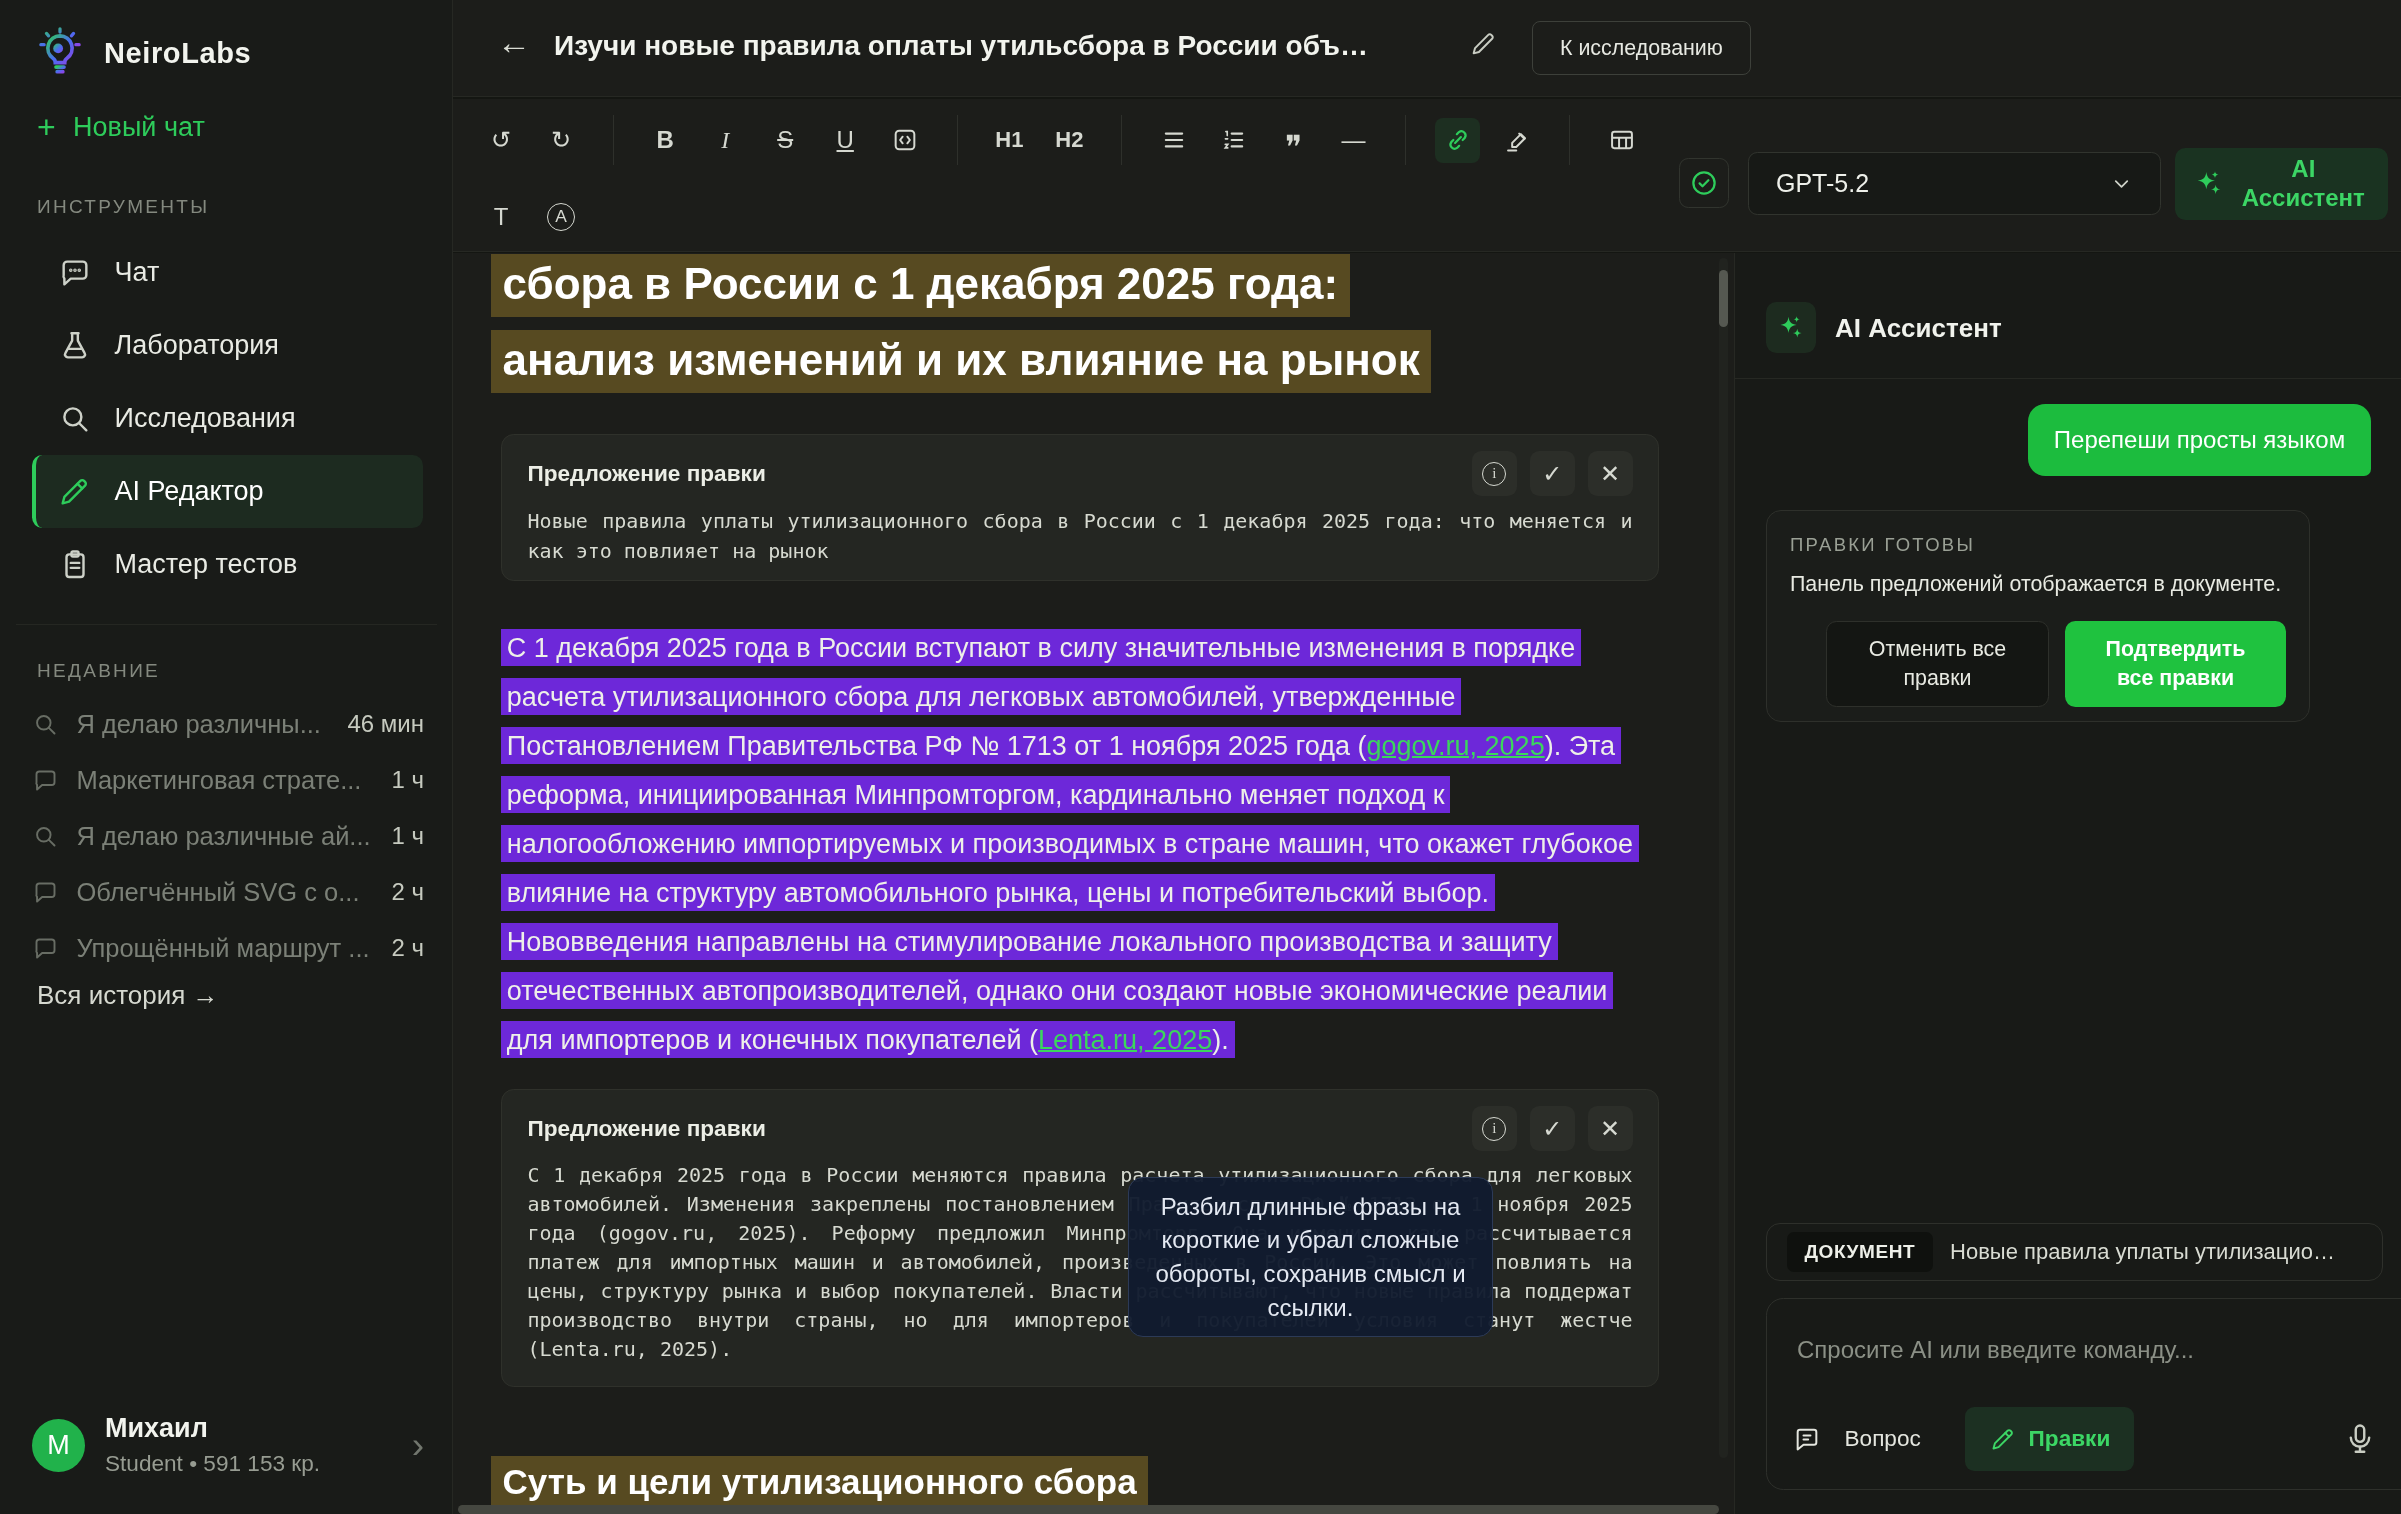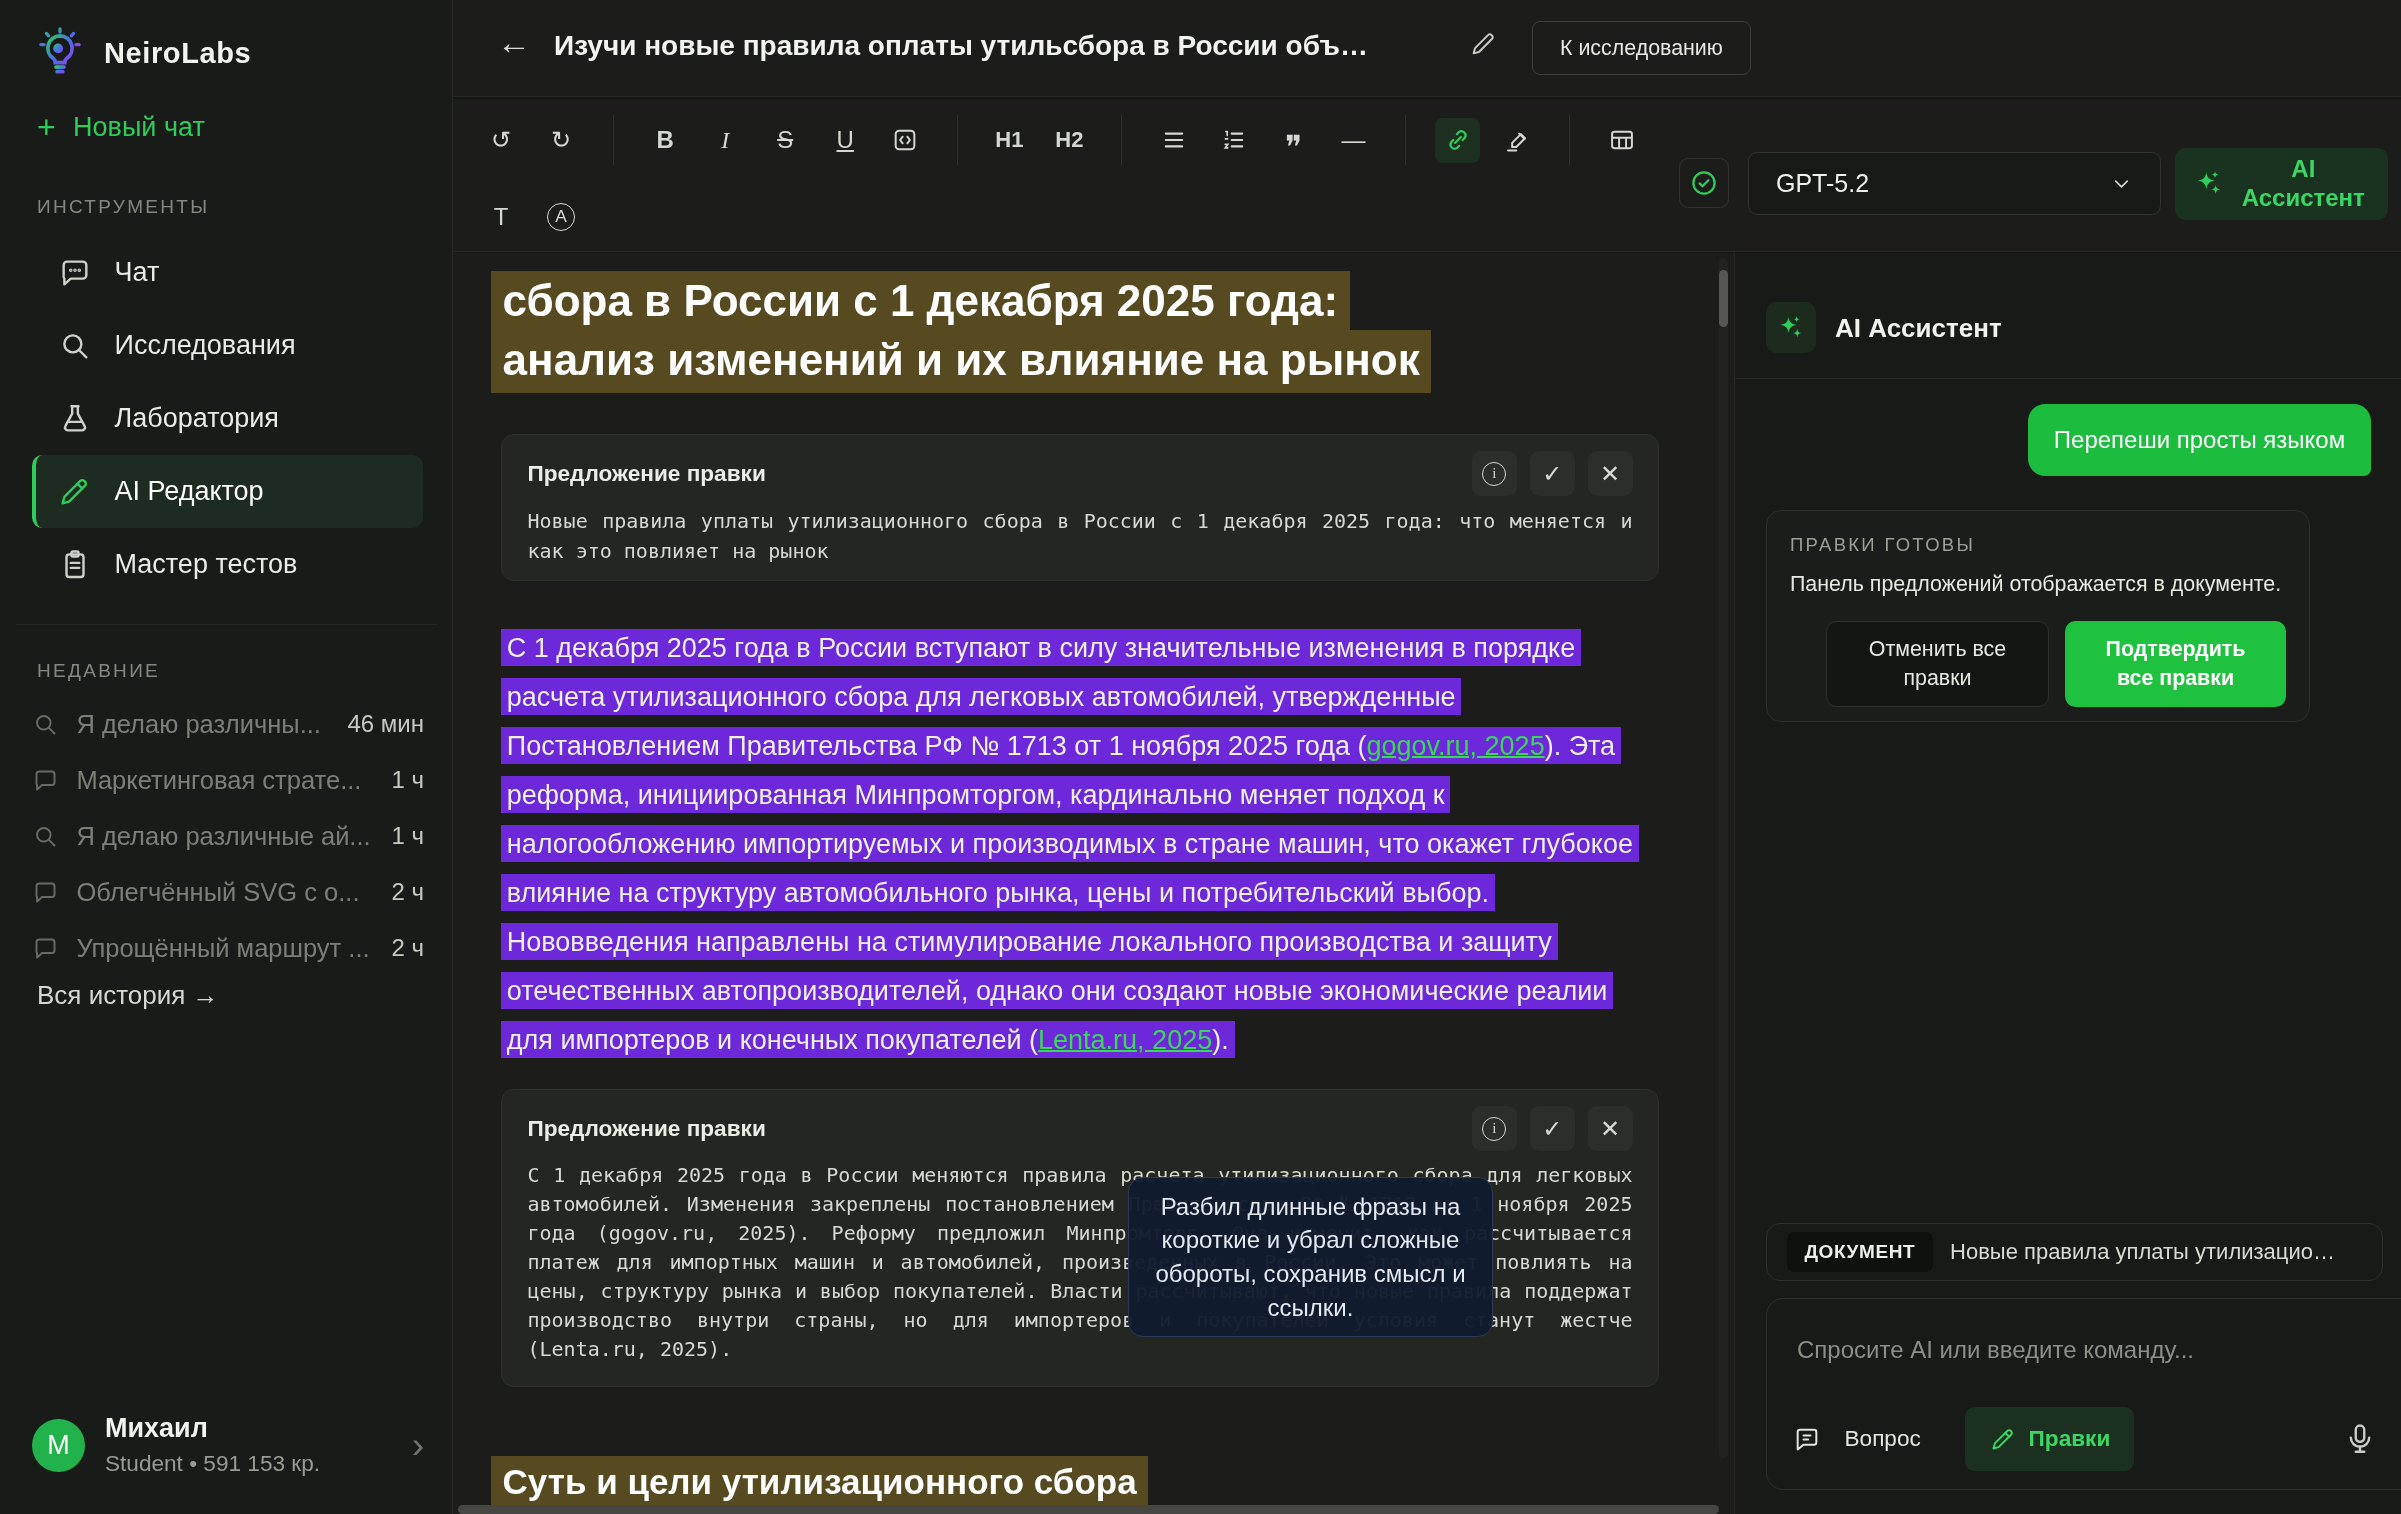--- a/index.html
+++ b/index.html
@@ -78,21 +78,21 @@
             background:#1a3321; border-radius:10.4px; color:#3cd665; display:flex;
             align-items:center; justify-content:center; gap:11.6px; font-size:24px; font-weight:600;
             line-height:1.2; padding:0 14px; cursor:pointer; }
   .ai-btn .lbl { width:133px; text-align:center; }
 
   
   .doc { position:absolute; left:453px; top:253px; width:1281px; height:1262px;
          background:#1c1d1a; overflow:hidden; }
   .doc-h1 { position:absolute; left:38px; font-size:44px; font-weight:bold; color:#ffffff;
             background:#574a21; padding:4.6px 11.6px 8px 11.6px; white-space:nowrap; }
-  .h1-l1 { top:18px; } .h1-l2 { top:77px; }
+  .h1-l1 { top:1px; } .h1-l2 { top:77px; }
   .card { position:absolute; left:48px; width:1158px; background:#242622;
           border:1.2px solid #2f312b; border-radius:12.8px; padding:16px 25.5px; }
   .card1 { top:181px; height:147px; }
   .card2 { top:836px; height:298px; }
   .card-head { display:flex; align-items:center; height:45px; }
   .card-title { font-size:22.6px; font-weight:bold; color:#eceee6; }
   .card-actions { margin-left:auto; display:flex; gap:12.8px; }
   .ghost-btn { width:45px; height:45px; border-radius:9.3px; background:#2c2e29; color:#d6d9d1;
                display:flex; align-items:center; justify-content:center; font-size:24px; cursor:pointer; }
   .card-body { margin-top:10.4px; font-family:"DejaVu Sans Mono", monospace; font-size:20px;
@@ -195,35 +195,35 @@
             <path d="M4 6.5A2.5 2.5 0 0 1 6.5 4h11A2.5 2.5 0 0 1 20 6.5v7a2.5 2.5 0 0 1-2.5 2.5H9l-4.5 4v-4A2.5 2.5 0 0 1 4 13.5z"></path>
             <circle cx="9" cy="10" r="0.4" fill="currentColor"></circle>
               <circle cx="12" cy="10" r="0.4" fill="currentColor"></circle>
               <circle cx="15" cy="10" r="0.4" fill="currentColor"></circle>
           </svg>
           </span>
         <span>Чат</span>
       </div>
       <div class="tool-item">
         <span class="ticon">
+          <svg viewBox="0 0 24 24" fill="none" stroke="currentColor" stroke-width="1.7" stroke-linecap="round" stroke-linejoin="round" width="34" height="34">
+            <path d="M9.5 3h5M10 3v5.2L5.2 17a2 2 0 0 0 1.8 3h10a2 2 0 0 0 1.8-3L14 8.2V3"></path>
+              <path d="M7.5 14h9"></path>
+          </svg>
+          </span>
+        <span>Лаборатория</span>
+      </div>
+      <div class="tool-item">
+        <span class="ticon">
           <svg viewBox="0 0 24 24" fill="none" stroke="currentColor" stroke-width="1.7" stroke-linecap="round" width="34" height="34">
             <circle cx="10.5" cy="10.5" r="6"></circle>
               <path d="M15 15l5 5"></path>
           </svg>
           </span>
         <span>Исследования</span>
-      </div>
-      <div class="tool-item">
-        <span class="ticon">
-          <svg viewBox="0 0 24 24" fill="none" stroke="currentColor" stroke-width="1.7" stroke-linecap="round" stroke-linejoin="round" width="34" height="34">
-            <path d="M9.5 3h5M10 3v5.2L5.2 17a2 2 0 0 0 1.8 3h10a2 2 0 0 0 1.8-3L14 8.2V3"></path>
-              <path d="M7.5 14h9"></path>
-          </svg>
-          </span>
-        <span>Лаборатория</span>
       </div>
       <div class="tool-item active">
         <span class="ticon">
           <svg viewBox="0 0 24 24" fill="none" stroke="currentColor" stroke-width="1.7" stroke-linecap="round" stroke-linejoin="round" width="34" height="34">
             <path d="M4 20l1.2-4.5L16.5 4.2a1.8 1.8 0 0 1 2.6 0l.7.7a1.8 1.8 0 0 1 0 2.6L8.5 18.8 4 20z"></path>
               <path d="M14.5 6.2l3.3 3.3"></path>
           </svg>
           </span>
         <span>AI Редактор</span>
       </div>

